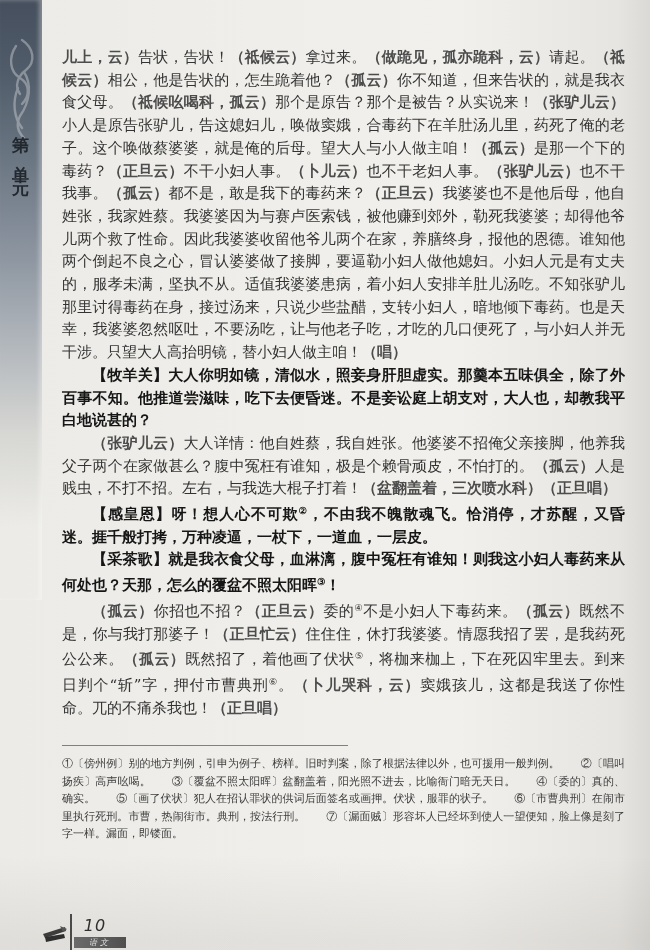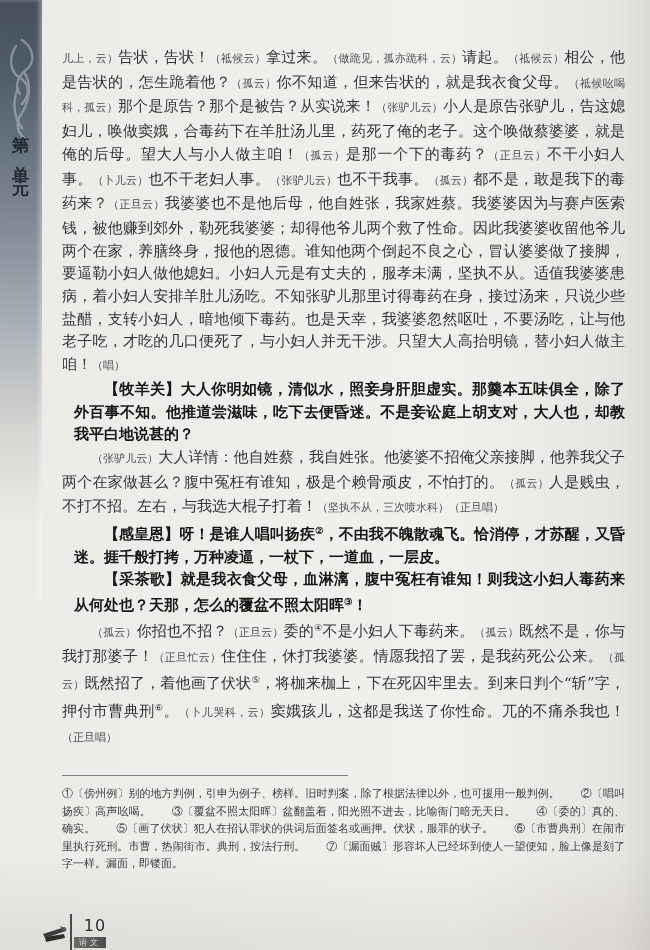--- a/index.html
+++ b/index.html
@@ -32,47 +32,47 @@
   
   .content{
     position:absolute;left:62px;top:46px;width:563px;
     color:#333;
   }
   .para{
     margin:0;text-align:justify;
     font-size:15px;line-height:22.7px;color:#333;
   }
   .para.indent{text-indent:2em;}
-  .para.aria{font-weight:700;color:#161616;margin-left:12px;}
-  .run-stage{font-size:11px;color:#4c4c4c;}
+  .para.aria{font-weight:700;color:#161616;}
+  .run-stage{font-size:15px;color:#4c4c4c;font-weight:bold;}
   .run-sup{font-size:9.5px;vertical-align:5px;}
   
   .fn-divider{
     width:286px;border:0;border-top:1px solid #808080;
     margin:26px 0 9px 0;
   }
   .footnotes{
     text-align:justify;
     font-size:11px;line-height:17.5px;color:#3d3d3d;
   }
   .fn-entry{padding-right:1.9em;}
   .fn-entry:last-child{padding-right:0;}
   
-  .footer{position:absolute;left:40px;top:916px;width:120px;height:34px;}
+  .footer{position:absolute;left:40px;top:916px;width:120px;height:34px;font-style:italic;}
   .footer-logo{position:absolute;left:2px;top:9px;}
   .footer-rule{
     position:absolute;left:30px;top:-2px;width:2px;height:36px;background:#4a4a4a;
   }
   .page-number{
     position:absolute;left:38px;top:0;width:34px;
     font-family:"DejaVu Sans","Liberation Sans",sans-serif;
     font-size:16px;color:#2f2f2f;text-align:center;letter-spacing:1px;
   }
   .subject-badge{
-    position:absolute;left:34px;top:21px;width:32px;height:11px;
+    position:absolute;left:34px;top:21px;width:52px;height:11px;
     background:linear-gradient(90deg,#6b6b6b,#4f4f4f);
     color:#e3e3e0;font-size:8px;line-height:11px;text-align:center;
     letter-spacing:3px;font-family:"DejaVu Sans","Liberation Sans",sans-serif;
   }
 </style>
 </head>
 <body>
 
 <div class="page">
 
@@ -85,22 +85,22 @@
         <path d="M16 56 C 10 70, 12 86, 20 96"></path>
       </g>
     </svg>
     <div class="unit-label">第一单元</div>
   </div>
 
   <div class="content">
     <div>
         <p class="para"><span class="run-stage">儿上，云）</span><span class="run-normal">告状，告状！</span><span class="run-stage">（祗候云）</span><span class="run-normal">拿过来。</span><span class="run-stage">（做跪见，孤亦跪科，云）</span><span class="run-normal">请起。</span><span class="run-stage">（祗候云）</span><span class="run-normal">相公，他是告状的，怎生跪着他？</span><span class="run-stage">（孤云）</span><span class="run-normal">你不知道，但来告状的，就是我衣食父母。</span><span class="run-stage">（祗候吆喝科，孤云）</span><span class="run-normal">那个是原告？那个是被告？从实说来！</span><span class="run-stage">（张驴儿云）</span><span class="run-normal">小人是原告张驴儿，告这媳妇儿，唤做窦娥，合毒药下在羊肚汤儿里，药死了俺的老子。这个唤做蔡婆婆，就是俺的后母。望大人与小人做主咱！</span><span class="run-stage">（孤云）</span><span class="run-normal">是那一个下的毒药？</span><span class="run-stage">（正旦云）</span><span class="run-normal">不干小妇人事。</span><span class="run-stage">（卜儿云）</span><span class="run-normal">也不干老妇人事。</span><span class="run-stage">（张驴儿云）</span><span class="run-normal">也不干我事。</span><span class="run-stage">（孤云）</span><span class="run-normal">都不是，敢是我下的毒药来？</span><span class="run-stage">（正旦云）</span><span class="run-normal">我婆婆也不是他后母，他自姓张，我家姓蔡。我婆婆因为与赛卢医索钱，被他赚到郊外，勒死我婆婆；却得他爷儿两个救了性命。因此我婆婆收留他爷儿两个在家，养膳终身，报他的恩德。谁知他两个倒起不良之心，冒认婆婆做了接脚，要逼勒小妇人做他媳妇。小妇人元是有丈夫的，服孝未满，坚执不从。适值我婆婆患病，着小妇人安排羊肚儿汤吃。不知张驴儿那里讨得毒药在身，接过汤来，只说少些盐醋，支转小妇人，暗地倾下毒药。也是天幸，我婆婆忽然呕吐，不要汤吃，让与他老子吃，才吃的几口便死了，与小妇人并无干涉。只望大人高抬明镜，替小妇人做主咱！</span><span class="run-stage">（唱）</span></p>
         <p class="para indent aria"><span class="run-normal">【牧羊关】大人你明如镜，清似水，照妾身肝胆虚实。那羹本五味俱全，除了外百事不知。他推道尝滋味，吃下去便昏迷。不是妾讼庭上胡支对，大人也，却教我平白地说甚的？</span></p>
-        <p class="para indent"><span class="run-stage">（张驴儿云）</span><span class="run-normal">大人详情：他自姓蔡，我自姓张。他婆婆不招俺父亲接脚，他养我父子两个在家做甚么？腹中冤枉有谁知，极是个赖骨顽皮，不怕打的。</span><span class="run-stage">（孤云）</span><span class="run-normal">人是贱虫，不打不招。左右，与我选大棍子打着！</span><span class="run-stage">（坚执不从，三次喷水科）（正旦唱）</span></p>
-        <p class="para indent aria"><span class="run-normal">【感皇恩】呀！是谁人唱叫扬疾</span><span class="run-sup">②</span><span class="run-normal">，不由我不魄散魂飞。恰消停，才苏醒，又昏迷。捱千般打拷，万种凌逼，一杖下，一道血，一层皮。</span></p>
+        <p class="para indent"><span class="run-stage">（张驴儿云）</span><span class="run-normal">大人详情：他自姓蔡，我自姓张。他婆婆不招俺父亲接脚，他养我父子两个在家做甚么？腹中冤枉有谁知，极是个赖骨顽皮，不怕打的。</span><span class="run-stage">（孤云）</span><span class="run-normal">人是贱虫，不打不招。左右，与我选大棍子打着！</span><span class="run-stage">（盆翻盖着，三次喷水科）（正旦唱）</span></p>
+        <p class="para indent aria"><span class="run-normal">【感皇恩】呀！想人心不可欺</span><span class="run-sup">②</span><span class="run-normal">，不由我不魄散魂飞。恰消停，才苏醒，又昏迷。捱千般打拷，万种凌逼，一杖下，一道血，一层皮。</span></p>
         <p class="para indent aria"><span class="run-normal">【采茶歌】就是我衣食父母，血淋漓，腹中冤枉有谁知！则我这小妇人毒药来从何处也？天那，怎么的覆盆不照太阳晖</span><span class="run-sup">③</span><span class="run-normal">！</span></p>
         <p class="para indent"><span class="run-stage">（孤云）</span><span class="run-normal">你招也不招？</span><span class="run-stage">（正旦云）</span><span class="run-normal">委的</span><span class="run-sup">④</span><span class="run-normal">不是小妇人下毒药来。</span><span class="run-stage">（孤云）</span><span class="run-normal">既然不是，你与我打那婆子！</span><span class="run-stage">（正旦忙云）</span><span class="run-normal">住住住，休打我婆婆。情愿我招了罢，是我药死公公来。</span><span class="run-stage">（孤云）</span><span class="run-normal">既然招了，着他画了伏状</span><span class="run-sup">⑤</span><span class="run-normal">，将枷来枷上，下在死囚牢里去。到来日判个“斩”字，押付市曹典刑</span><span class="run-sup">⑥</span><span class="run-normal">。</span><span class="run-stage">（卜儿哭科，云）</span><span class="run-normal">窦娥孩儿，这都是我送了你性命。兀的不痛杀我也！</span><span class="run-stage">（正旦唱）</span></p>
       </div>
     <hr class="fn-divider">
     <div class="footnotes"><span class="fn-entry">①〔傍州例〕别的地方判例，引申为例子、榜样。旧时判案，除了根据法律以外，也可援用一般判例。</span><span class="fn-entry">②〔唱叫扬疾〕高声吆喝。</span><span class="fn-entry">③〔覆盆不照太阳晖〕盆翻盖着，阳光照不进去，比喻衙门暗无天日。</span><span class="fn-entry">④〔委的〕真的、确实。</span><span class="fn-entry">⑤〔画了伏状〕犯人在招认罪状的供词后面签名或画押。伏状，服罪的状子。</span><span class="fn-entry">⑥〔市曹典刑〕在闹市里执行死刑。市曹，热闹街市。典刑，按法行刑。</span><span class="fn-entry">⑦〔漏面贼〕形容坏人已经坏到使人一望便知，脸上像是刻了字一样。漏面，即镂面。</span></div>
   </div>
 
   <div class="footer">
     <svg class="footer-logo" width="26" height="20" viewBox="0 0 26 20">
       <polygon points="1,9 23,2 24,6 3,13" fill="#3c3c3c"></polygon>

